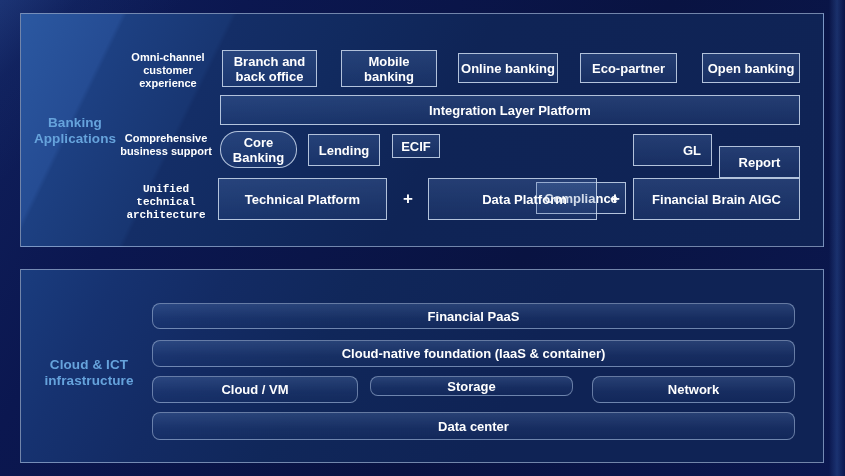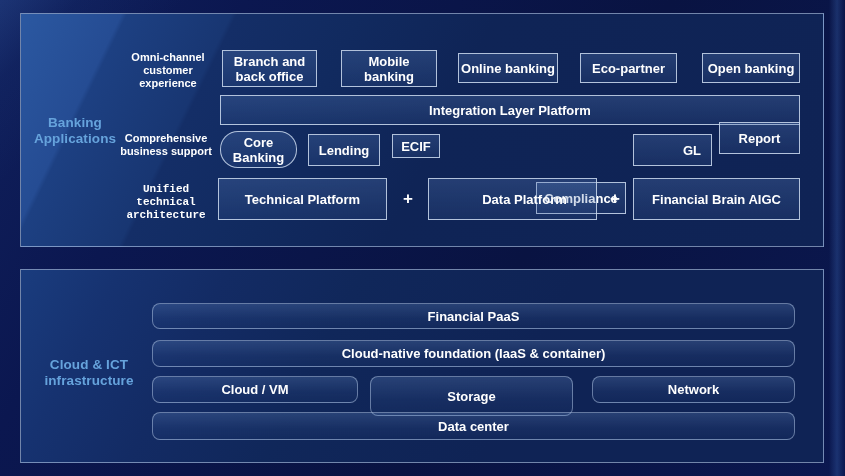--- a/index.html
+++ b/index.html
@@ -88,34 +88,34 @@
   <div class="box" style="left:702px;top:53px;width:98px;height:30px;">Open banking</div>
 
   <div class="box" style="left:220px;top:95px;width:580px;height:30px;">Integration Layer Platform</div>
 
   <div class="box" style="left:220px;top:131px;width:77px;height:37px;border-radius:18px;">Core
 Banking</div>
   <div class="box" style="left:308px;top:134px;width:72px;height:32px;">Lending</div>
   <div class="box" style="left:392px;top:134px;width:48px;height:24px;">ECIF</div>
   <div class="box" style="left:536px;top:134px;width:90px;height:32px;margin-top:48px;">Compliance</div>
   <div class="box" style="left:633px;top:134px;width:79px;height:32px;padding-left:39px;">GL</div>
-  <div class="box" style="left:719px;top:122px;width:81px;height:32px;">Report</div>
+  <div class="box" style="left:719px;top:146px;width:81px;height:32px;">Report</div>
 
   <div class="box" style="left:218px;top:178px;width:169px;height:42px;">Technical Platform</div>
   <div class="plus" style="left:395px;top:178px;width:26px;height:42px;">+</div>
   <div class="box" style="left:428px;top:178px;width:169px;height:42px;padding-left:24px;">Data Platform</div>
   <div class="plus" style="left:602px;top:178px;width:26px;height:42px;">+</div>
   <div class="box" style="left:633px;top:178px;width:167px;height:42px;">Financial Brain AIGC</div>
 
   <div class="panel bottom"></div>
 
   <div class="side-title" style="left:34px;top:357px;width:110px;">Cloud &amp; ICT
 infrastructure</div>
 
   <div class="rbox" style="left:152px;top:303px;width:643px;height:26px;">Financial PaaS</div>
   <div class="rbox" style="left:152px;top:340px;width:643px;height:27px;">Cloud-native foundation (IaaS &amp; container)</div>
   <div class="rbox" style="left:152px;top:376px;width:206px;height:27px;">Cloud / VM</div>
-  <div class="rbox" style="left:370px;top:376px;width:203px;height:40px;">Storage</div>
+  <div class="rbox" style="left:370px;top:376px;width:203px;height:20px;">Storage</div>
   <div class="rbox" style="left:592px;top:376px;width:203px;height:27px;">Network</div>
   <div class="rbox" style="left:152px;top:412px;width:643px;height:28px;">Data center</div>
 
   <div class="edge-streak"></div>
 </div>
 
 </body></html>

